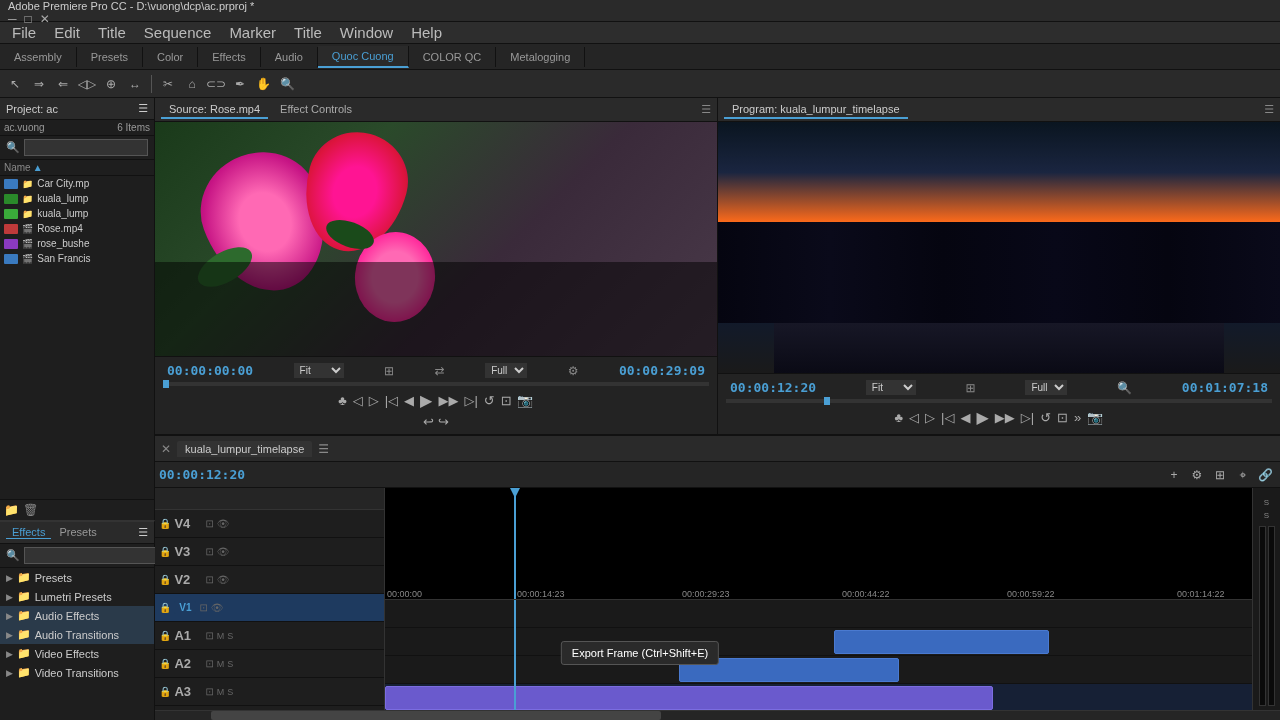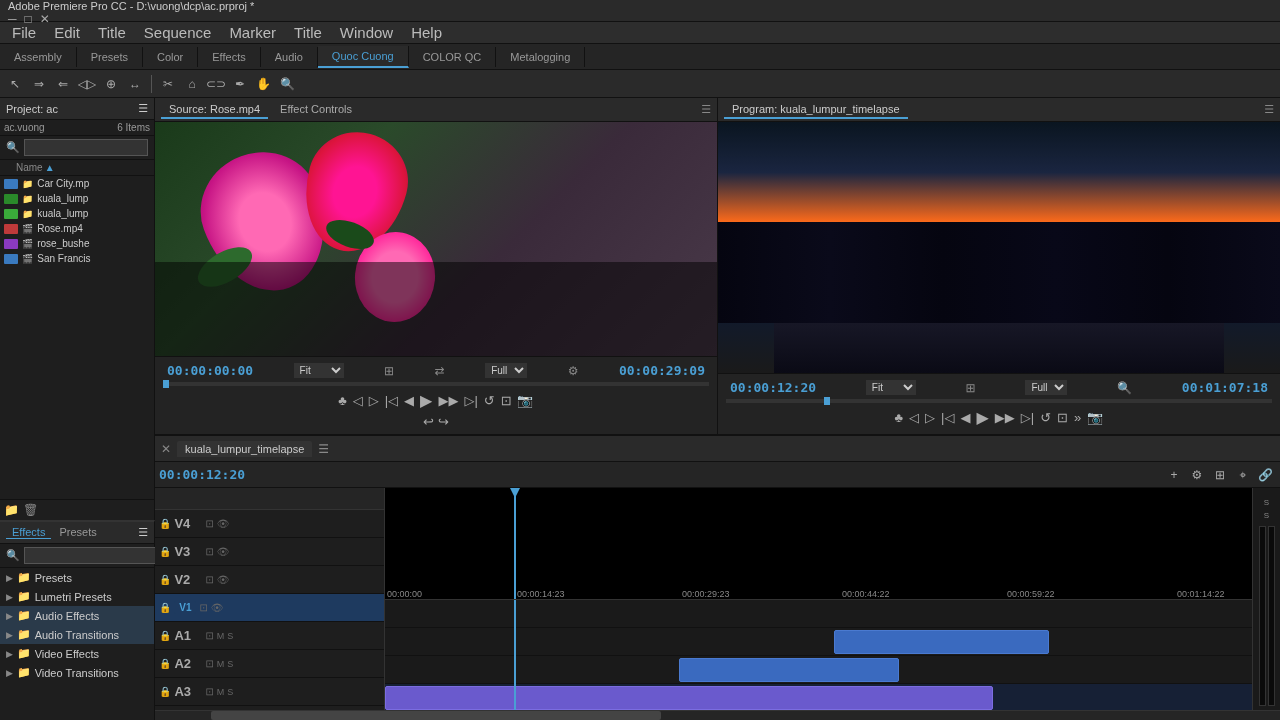--- a/index.html
+++ b/index.html
@@ -185,21 +185,21 @@
         <span>☰</span>
       </div>
       <div style="padding: 2px 4px; font-size: 10px; color: #999; border-bottom: 1px solid #111;">
         <span>ac.vuong</span>
         <span style="float:right;">6 Items</span>
       </div>
       <div id="project-search">
         <span style="color:#888;">🔍</span>
         <input type="text" style="background: rgb(51, 51, 51); border: 1px solid rgb(85, 85, 85); color: rgb(204, 204, 204); font-size: 10px; padding: 2px 4px; width: 100%; outline: none;">
       </div>
-      <div style="display:flex;align-items:center;padding:2px 16px;border-bottom:1px solid #111;font-size:10px;color:#888;">
+      <div style="display:flex;align-items:center;padding:2px 4px;border-bottom:1px solid #111;font-size:10px;color:#888;">
         <span>Name</span>
         <span style="color:#4a9fd4;margin-left:2px;">▲</span>
       </div>
       <div id="project-list">
         <div class="project-item">
           <div class="icon-box" style="background:#3a7abf;"></div>
           <span style="font-size:9px;">📁</span>
           <span>Car City.mp</span>
         </div>
         <div class="project-item">
@@ -537,16 +537,19 @@
         </div>
 
       </div>
 
       <div id="timeline-hscroll" style="height:10px;background:#252525;border-top:1px solid #333;">
         <div style="width:40%;height:100%;background:#444;margin-left:5%;border-radius:2px;"></div>
       </div>
 
     </div>
 
+    <div id="tooltip-export">
+      <span>Export Frame (Ctrl+Shift+E)</span>
+    </div>
 
   </div>
 
 </div>
 
 </body></html>

